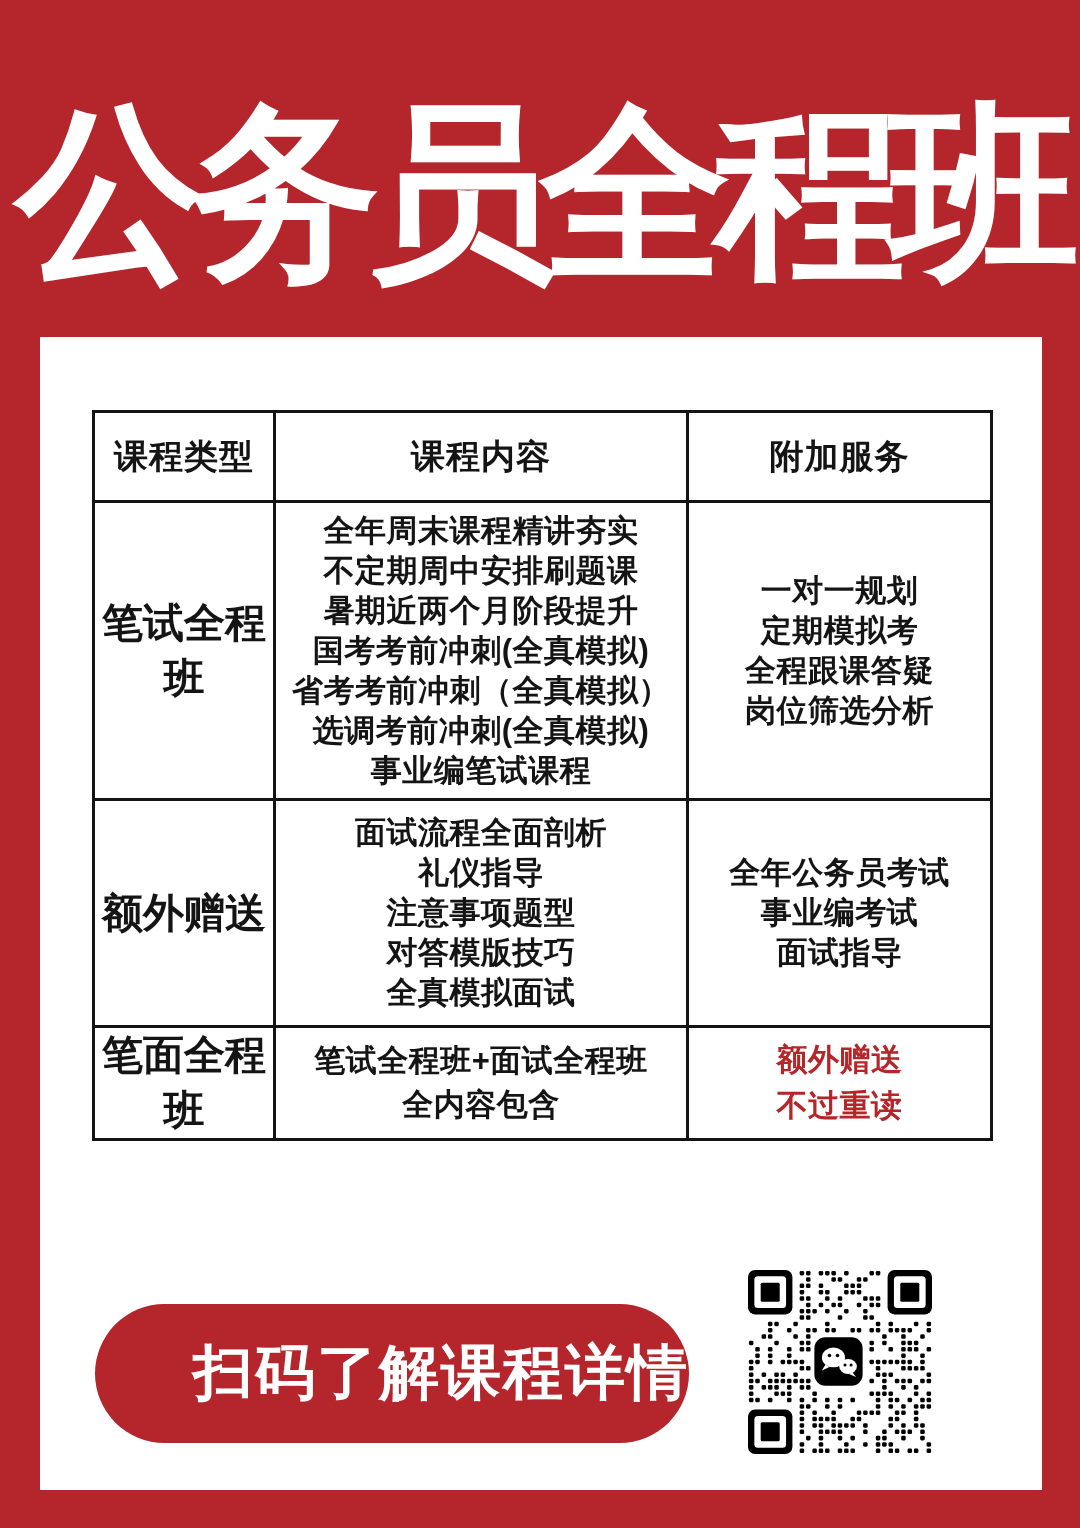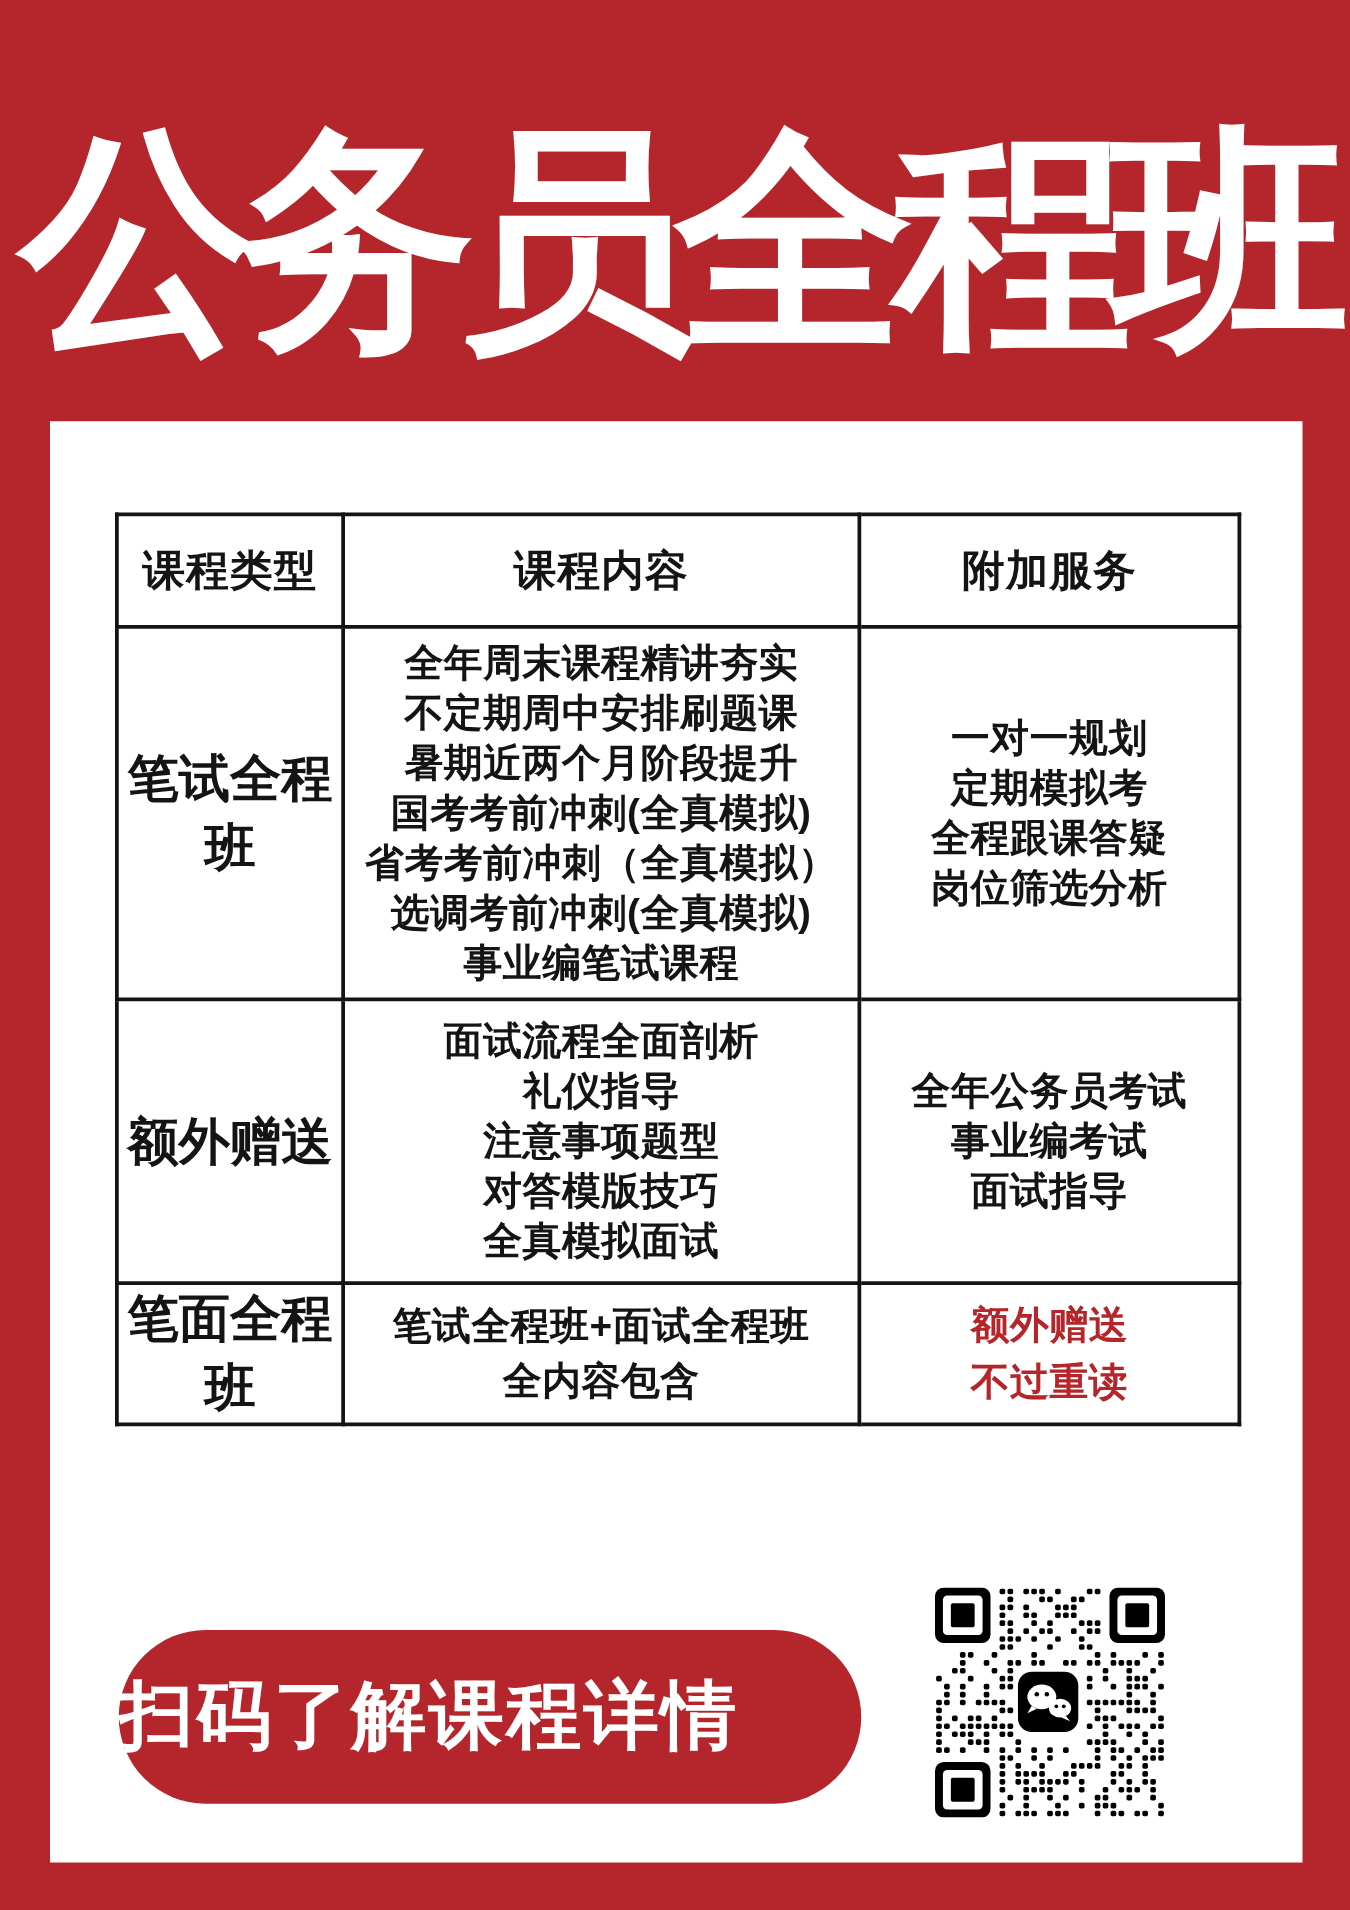--- a/index.html
+++ b/index.html
@@ -95,21 +95,21 @@
   .cta{
     position:absolute;
     left:55px;
     top:967px;
     width:594px;
     height:139px;
     background:var(--red);
     border-radius:70px;
     display:flex;
     align-items:center;
-    justify-content:flex-start;
+    justify-content:flex-end;
     cursor:pointer;
   }
   .cta span{
     color:#ffffff;
     font-size:60px;
     font-weight:900;
     letter-spacing:2px;
     white-space:nowrap;
   }
   .qr{

